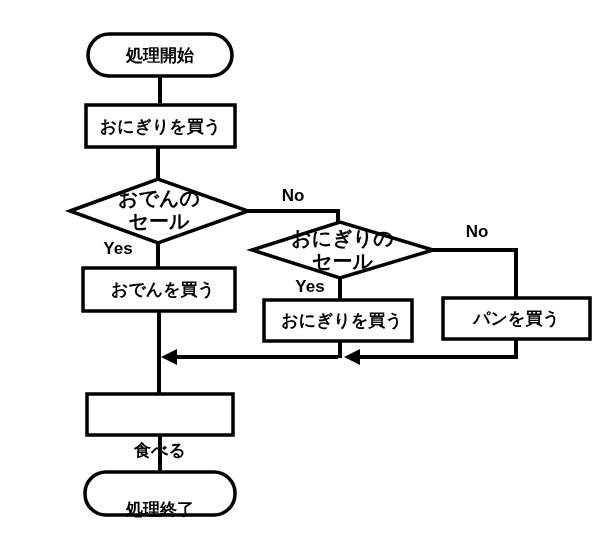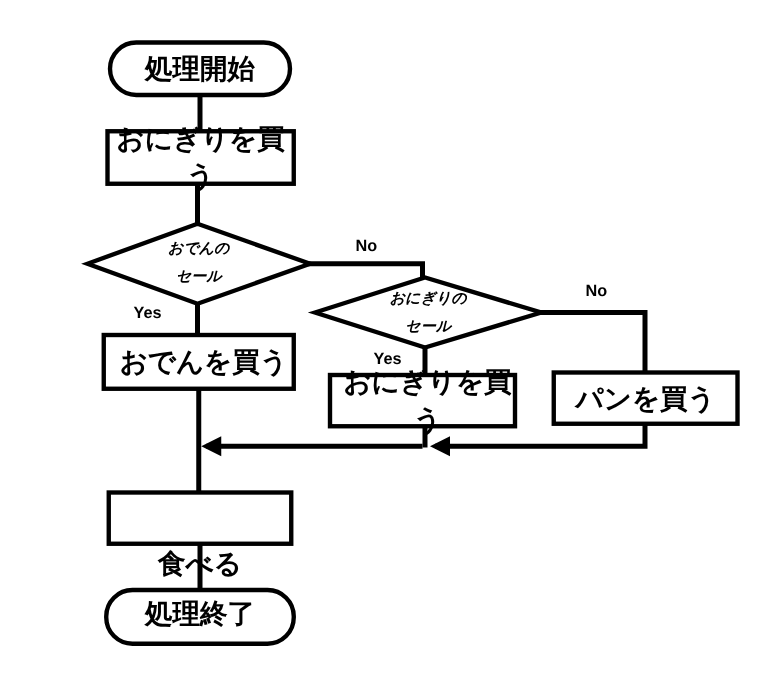--- a/index.html
+++ b/index.html
@@ -25,29 +25,28 @@
     display: flex;
     align-items: center;
     justify-content: center;
     text-align: center;
     color: #000000;
     white-space: pre-line;
     font-weight: 600;
     pointer-events: none;
   }
   .node-label {
-    font-size: 22px;
+    font-size: 17px;
   }
   .decision-label {
-    font-size: 12px;
+    font-size: 20px;
     line-height: 23px;
-    font-style: italic;
   }
   .edge-label {
-    font-size: 13px;
+    font-size: 17px;
     font-weight: 700;
   }
 </style>
 </head>
 <body>
 
 <div class="stage">
 
   <svg width="615" height="541" viewBox="0 0 615 541">
 
@@ -94,21 +93,21 @@
 
   <div class="label decision-label" style="left:272px; top:224px; width:141px; height:52px;">おにぎりの
 セール</div>
 
   <div class="label node-label" style="left:264px; top:300px; width:156px; height:41px;text-align:center;">おにぎりを買う</div>
 
   <div class="label node-label" style="left:443px; top:298px; width:147px; height:41px;">パンを買う</div>
 
   <div class="label node-label" style="left:87px;  top:394px; width:146px; height:41px;margin-top:36px;">食べる</div>
 
-  <div class="label node-label" style="left:85px;  top:469px; width:150px; height:43px;">処理終了</div>
+  <div class="label node-label" style="left:85px;  top:488px; width:150px; height:43px;">処理終了</div>
 
   <div class="label edge-label" style="left:96px;  top:240px; width:44px; height:18px;">Yes</div>
 
   <div class="label edge-label" style="left:277px; top:186px; width:32px; height:20px;">No</div>
 
   <div class="label edge-label" style="left:288px; top:277px; width:44px; height:19px;">Yes</div>
 
   <div class="label edge-label" style="left:460px; top:222px; width:34px; height:20px;">No</div>
 
 </div>

